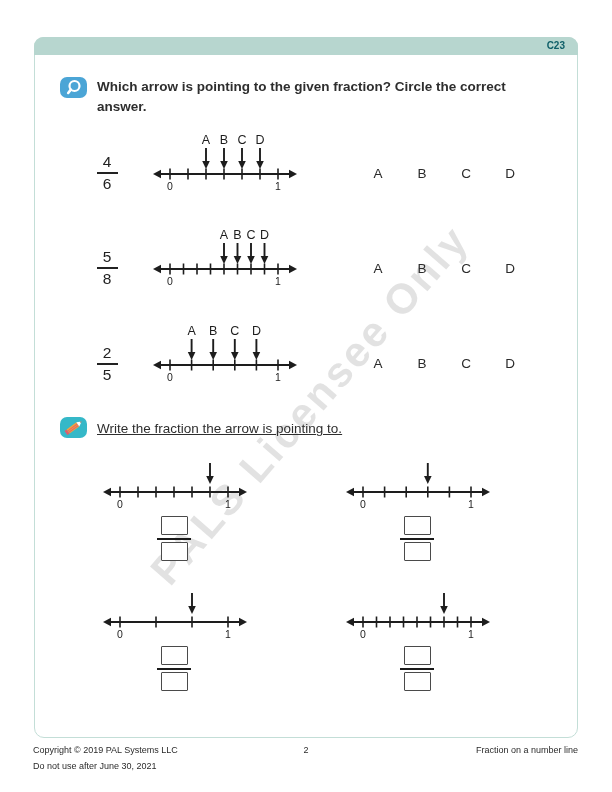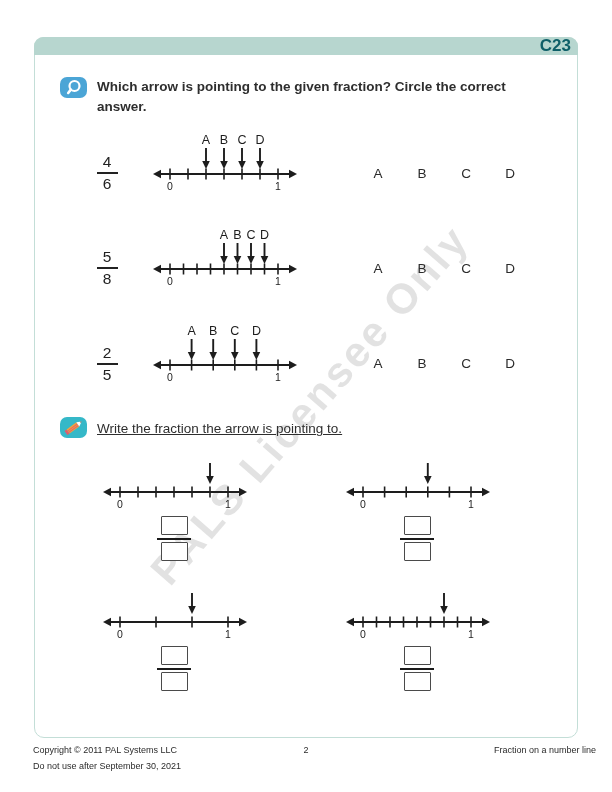--- a/index.html
+++ b/index.html
@@ -4,21 +4,21 @@
 <style>
   html,body{margin:0;padding:0;background:#fff;}
   .page{position:relative;width:612px;height:792px;background:#ffffff;
         font-family:"Liberation Sans", sans-serif;overflow:hidden;}
   .abs{position:absolute;}
 
   .content-box{left:34px;top:37px;width:544px;height:701px;
                border:1.5px solid #c3ded7;border-radius:10px;background:#fff;box-sizing:border-box;}
   .header-bar{left:34px;top:37px;width:544px;height:18px;background:#b7d6cf;
               border-radius:9px 9px 0 0;box-sizing:border-box;text-align:right;}
-  .sheet-code{font-size:17px;font-weight:bold;color:#0e5f68;line-height:18px;padding-right:7px;}
+  .sheet-code{font-size:10px;font-weight:bold;color:#0e5f68;line-height:18px;padding-right:13px;}
 
   .watermark{left:310px;top:405px;transform:translate(-50%,-50%) rotate(-49deg);
              font-size:42px;font-weight:bold;letter-spacing:3px;color:rgba(140,140,140,0.25);
              white-space:nowrap;pointer-events:none;}
 
   .qicon{width:27px;height:21px;border-radius:7px;display:flex;align-items:center;justify-content:center;}
   .qicon-search{background:#4ba5d6;}
   .qicon-pencil{background:#35b8c8;}
   .prompt{font-size:13.5px;line-height:19.5px;color:#2e2e2e;}
 
@@ -264,18 +264,18 @@
     <div class="ansbox"></div>
     <div class="ansbar"></div>
     <div class="ansbox"></div>
   </div>
   <div class="abs frac-answer" style="left:397px;top:646px;">
     <div class="ansbox"></div>
     <div class="ansbar"></div>
     <div class="ansbox"></div>
   </div>
 
-  <div class="abs footer-text" style="left:33px;top:745px;">Copyright © 2011 PAL Systems LLC</div>
-  <div class="abs footer-text" style="left:33px;top:761px;">Do not use after September 30, 2021</div>
+  <div class="abs footer-text" style="left:33px;top:745px;">Copyright © 2019 PAL Systems LLC</div>
+  <div class="abs footer-text" style="left:33px;top:761px;">Do not use after June 30, 2021</div>
   <div class="abs footer-text page-num">2</div>
-  <div class="abs footer-text" style="right:16px;top:745px;margin-left:10px;">Fraction on a number line</div>
+  <div class="abs footer-text" style="right:34px;top:745px;margin-left:10px;">Fraction on a number line</div>
 
 </div>
 
 </body></html>

